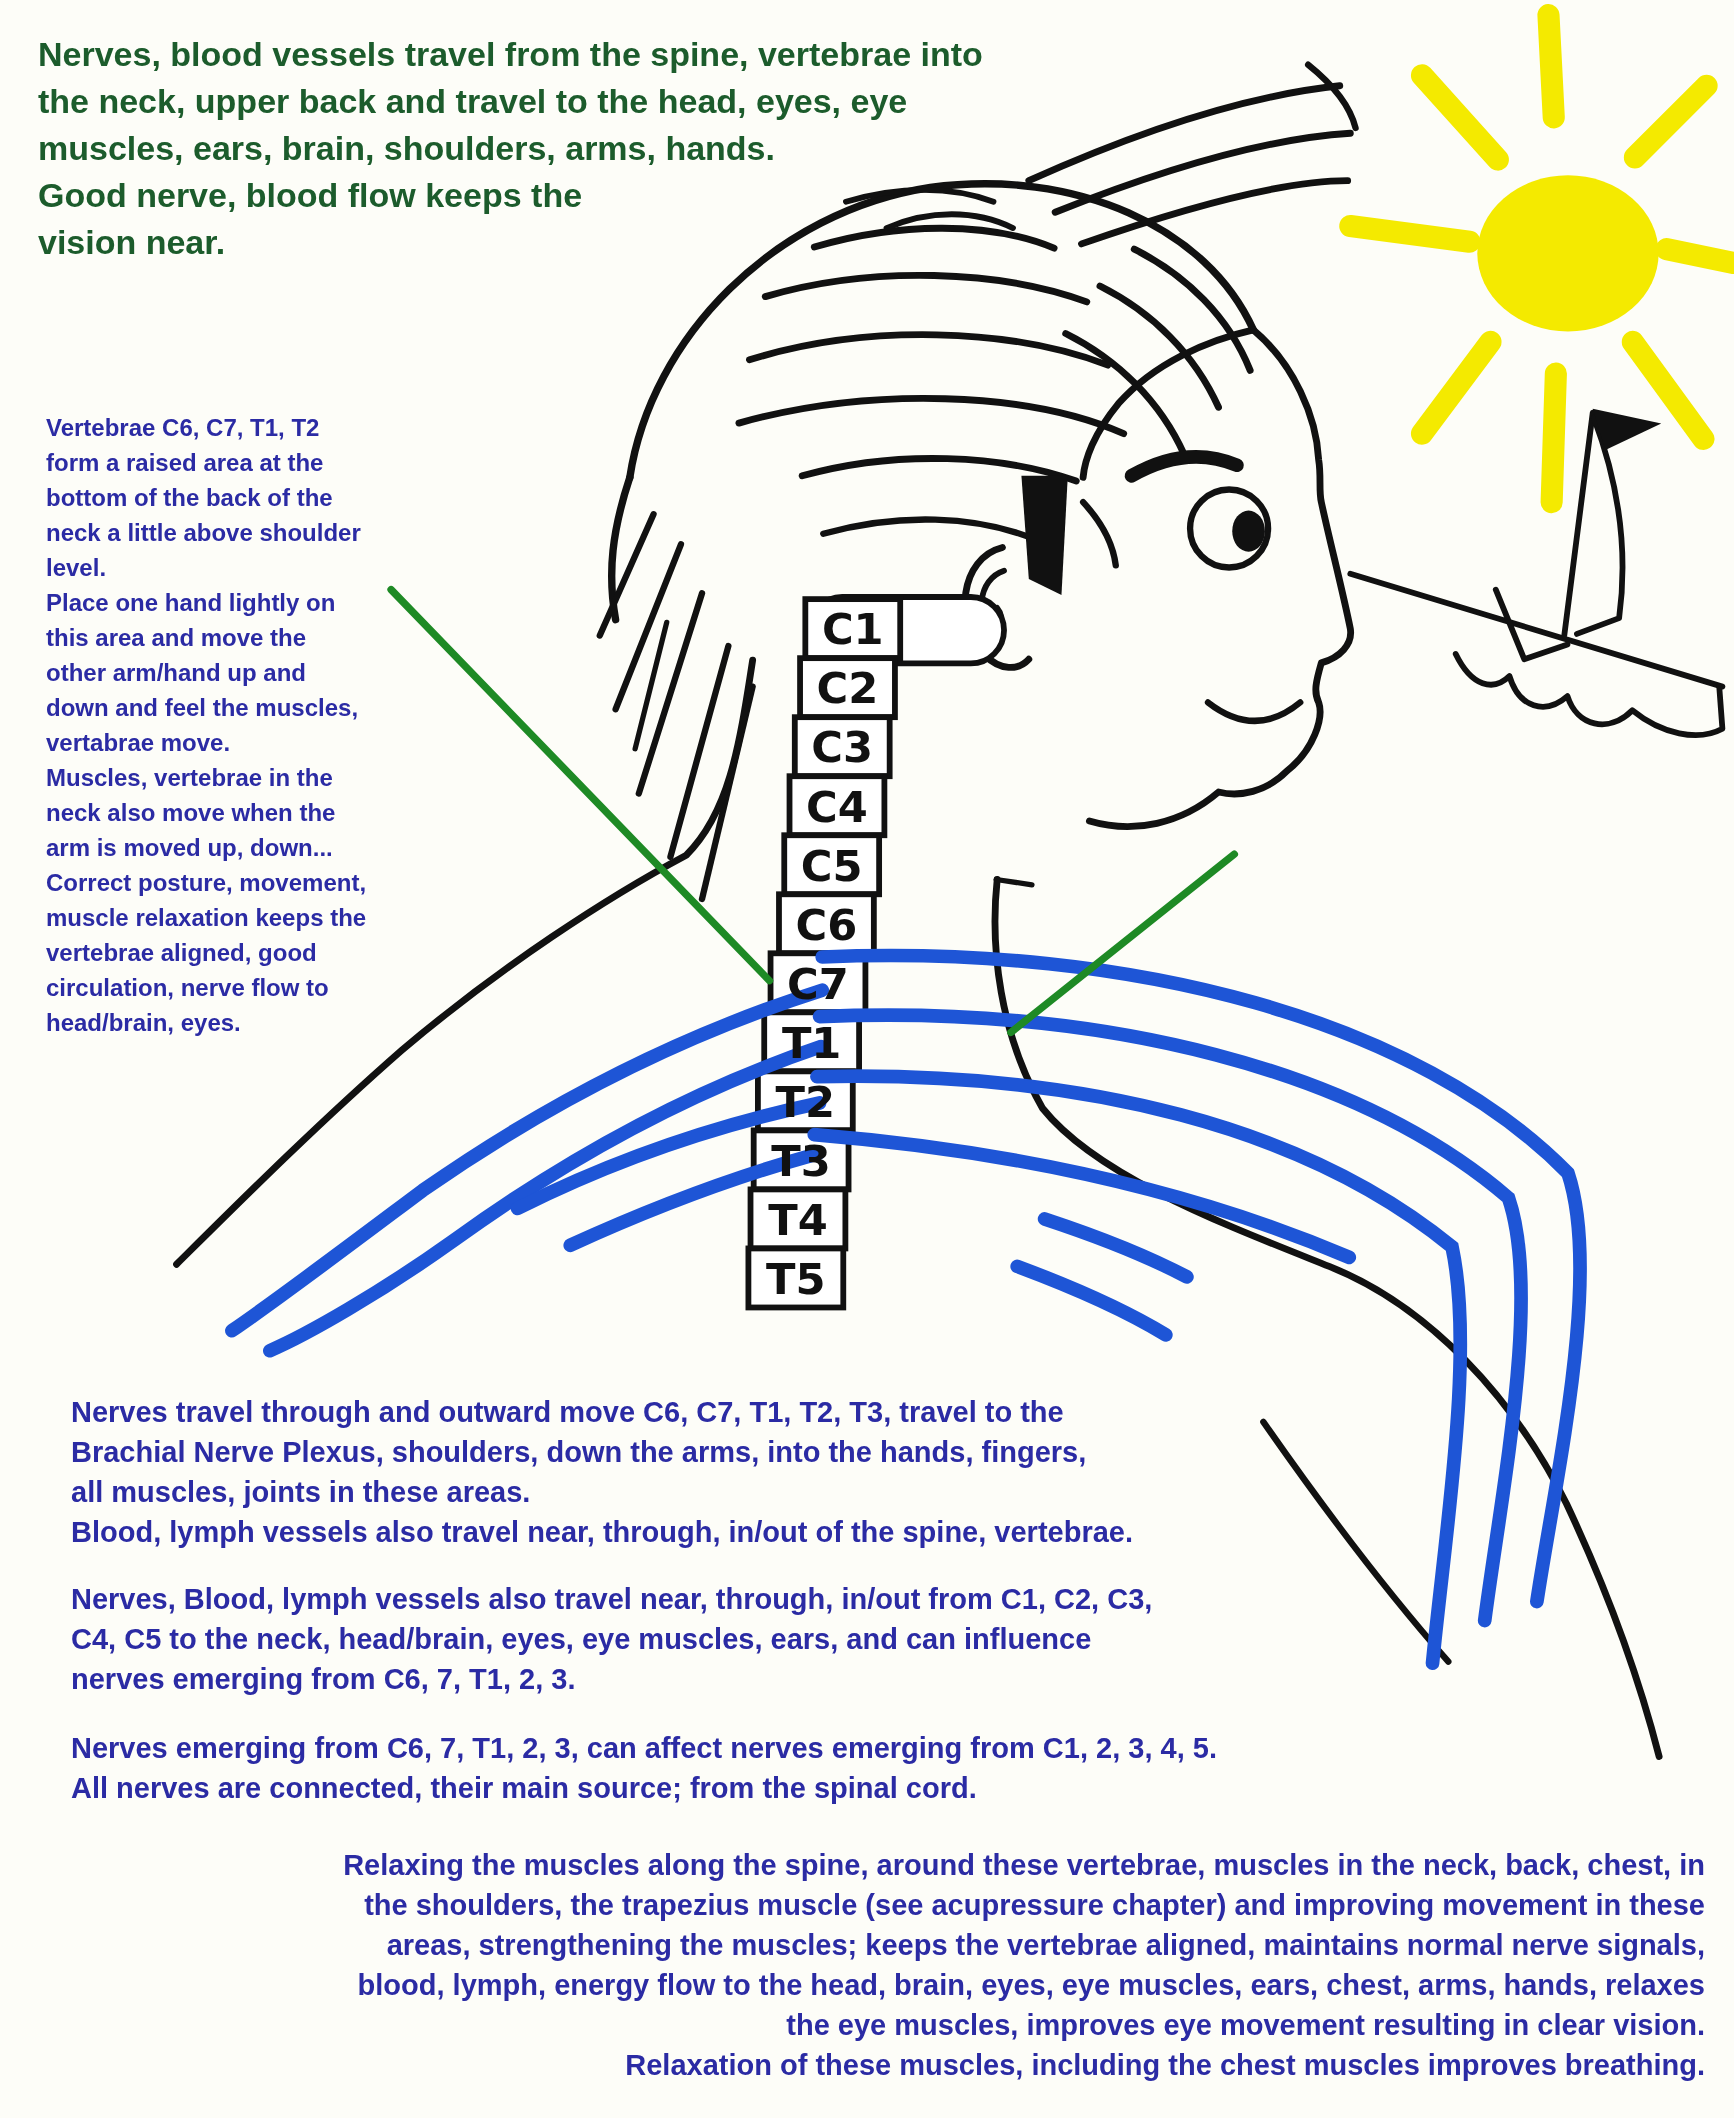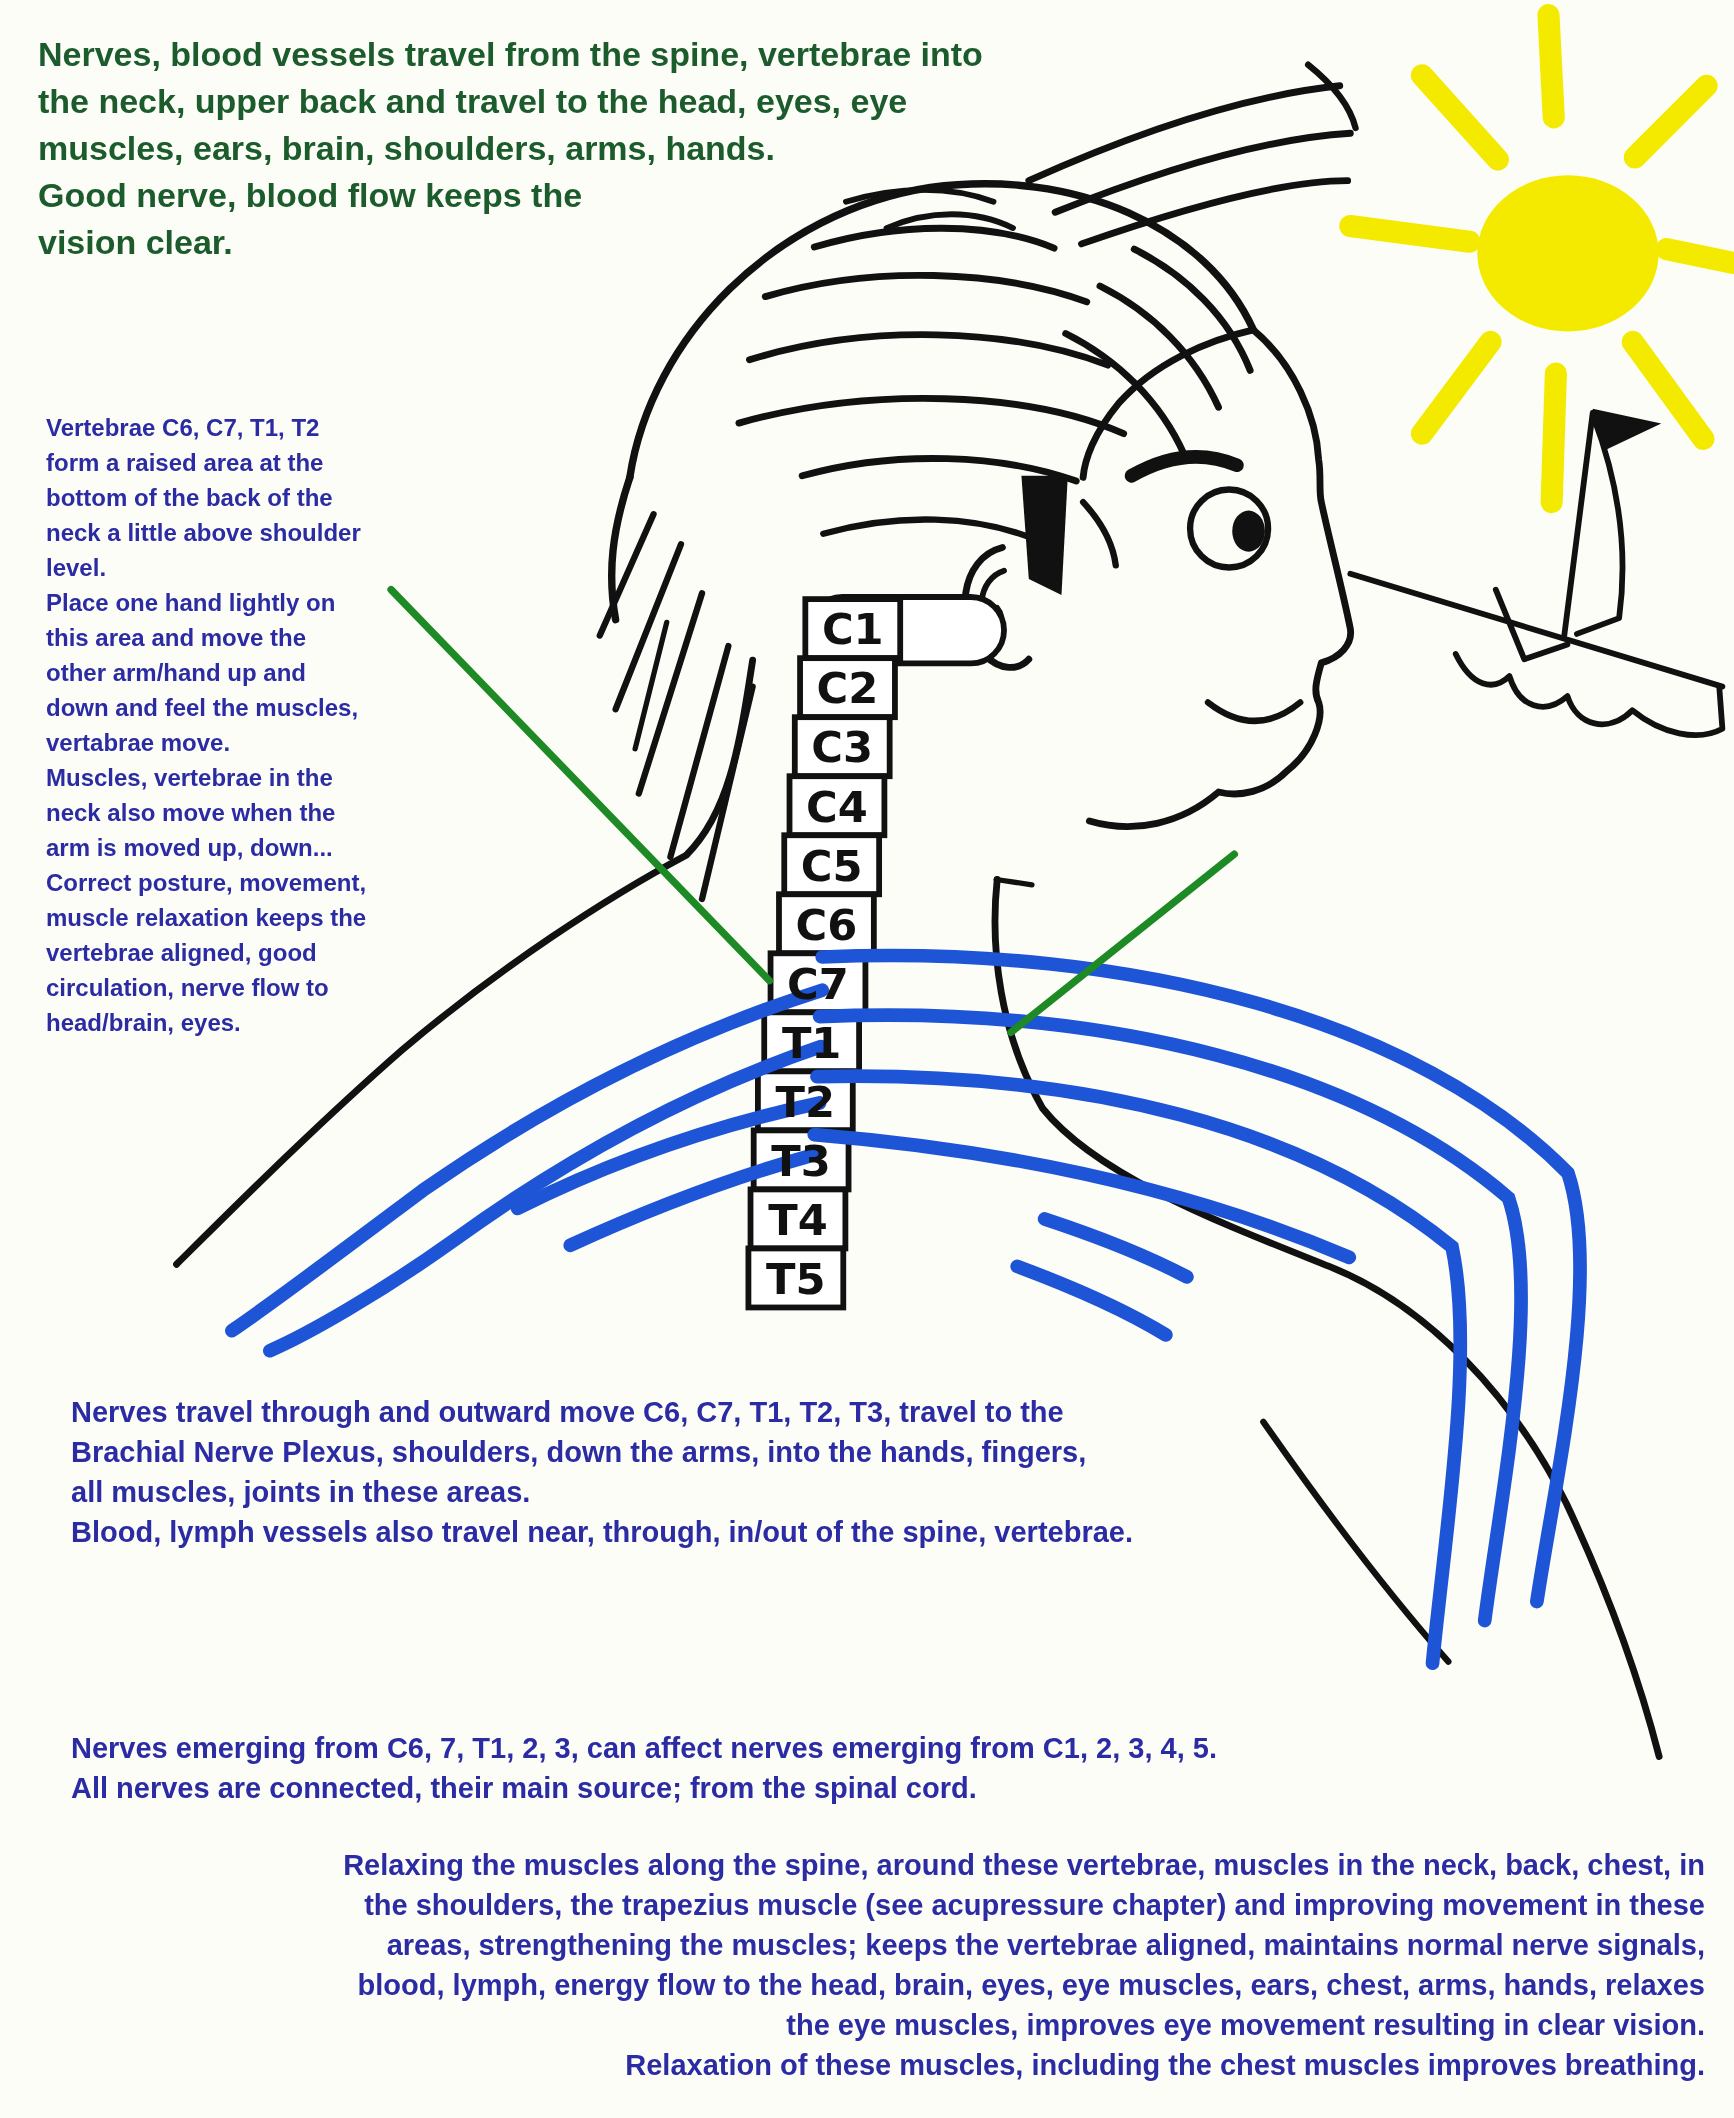--- a/index.html
+++ b/index.html
@@ -181,21 +181,21 @@
     <g>
       <path class="green" d="M742,1118 L1460,1860"></path>
       <path class="green" d="M2342,1620 L1918,1958"></path>
     </g>
   </svg>
 
   <div class="note heading">Nerves, blood vessels travel from the spine, vertebrae into
 the neck, upper back and travel to the head, eyes, eye
 muscles, ears, brain, shoulders, arms, hands.
 Good nerve, blood flow keeps the
-vision clear.</div>
+vision near.</div>
 
   <div class="note left-note">Vertebrae C6, C7, T1, T2
 form a raised area at the
 bottom of the back of the
 neck a little above shoulder
 level.
 Place one hand lightly on
 this area and move the
 other arm/hand up and
 down and feel the muscles,
@@ -208,20 +208,23 @@
 vertebrae aligned, good
 circulation, nerve flow to
 head/brain, eyes.</div>
 
 
   <div class="para p1">Nerves travel through and outward move C6, C7, T1, T2, T3, travel to the
 Brachial Nerve Plexus, shoulders, down the arms, into the hands, fingers,
 all muscles, joints in these areas.
 Blood, lymph vessels also travel near, through, in/out of the spine, vertebrae.</div>
 
+  <div class="para p2">Nerves, Blood, lymph vessels also travel near, through, in/out from C1, C2, C3,
+C4, C5 to the neck, head/brain, eyes, eye muscles, ears, and can influence
+nerves emerging from C6, 7, T1, 2, 3.</div>
 
   <div class="para p3">Nerves emerging from C6, 7, T1, 2, 3, can affect nerves emerging from C1, 2, 3, 4, 5.
 All nerves are connected, their main source; from the spinal cord.</div>
 
   <div class="para p4">Relaxing the muscles along the spine, around these vertebrae, muscles in the neck, back, chest, in
 the shoulders, the trapezius muscle (see acupressure chapter) and improving movement in these
 areas, strengthening the muscles; keeps the vertebrae aligned, maintains normal nerve signals,
 blood, lymph, energy flow to the head, brain, eyes, eye muscles, ears, chest, arms, hands, relaxes
 the eye muscles, improves eye movement resulting in clear vision.
 Relaxation of these muscles, including the chest muscles improves breathing.</div>

